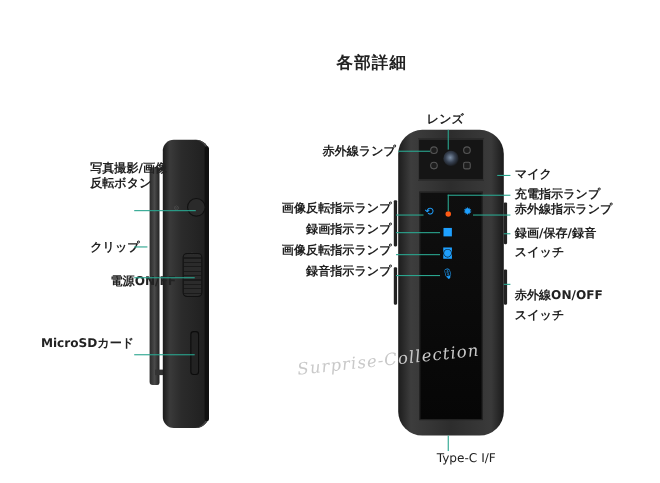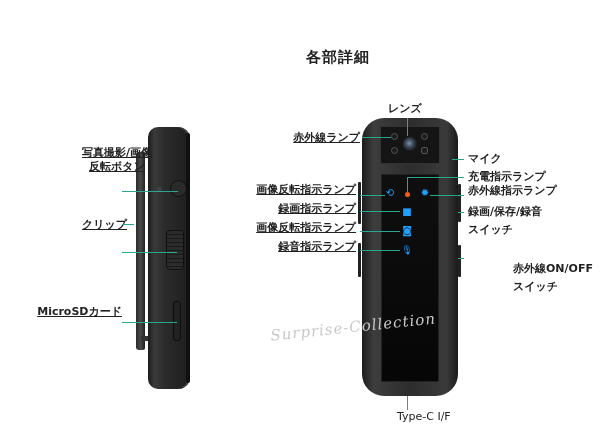--- a/index.html
+++ b/index.html
@@ -1,21 +1,21 @@
 <!DOCTYPE html>
 <html><head>
 <meta charset="utf-8">
 <style>
   html, body { margin:0; padding:0; background:#ffffff; }
   body { width:600px; height:439px; position:relative; overflow:hidden;
          font-family:"DejaVu Sans", sans-serif; color:#222; }
   .title { position:absolute; left:0; width:600px; top:48px; text-align:center;
            font-size:15px; font-weight:bold; letter-spacing:1px; color:#222;margin-left:38px; }
   .lbl { position:absolute; font-size:11px; font-weight:bold; color:#222; white-space:nowrap; line-height:14px; }
-  .lbl.r { text-align:center;text-decoration:underline; }
+  .lbl.r { text-align:left; }
   .line { position:absolute; background:#2aa58e; }
   .h { height:1px; }
   .v { width:1px; }
 
   
   .side-body { position:absolute; left:148px; top:127px; width:42px; height:262px;
                background:linear-gradient(90deg,#1b1b1b 0%,#3a3a3a 15%,#2b2b2b 40%,#1e1e1e 100%);
                border-radius:10px 12px 12px 10px; box-shadow: inset -2px 0 0 #444; }
   .side-edge { position:absolute; left:186px; top:133px; width:4px; height:250px; background:#101010; border-radius:2px; }
   .clip { position:absolute; left:136px; top:152px; width:9px; height:198px;
@@ -68,20 +68,21 @@
   <div>反転ボタン</div>
 </div>
 <div class="line h" style="left:122px;top:191px;width:56px;"></div>
 
 <div class="lbl r" style="right:473px;top:218px;">
   <div>クリップ</div>
 </div>
 <div class="line h" style="left:122px;top:224px;width:12px;"></div>
 
 <div class="lbl r" style="right:440px;top:249px;">
+  <div>電源ON/FF</div>
 </div>
 <div class="line h" style="left:122px;top:252px;width:55px;"></div>
 
 <div class="lbl r" style="right:478px;top:305px;">
   <div>MicroSDカード</div>
 </div>
 <div class="line h" style="left:122px;top:322px;width:55px;"></div>
 
 <div>
   <div class="front-body"></div>
@@ -132,21 +133,21 @@
 <div class="line h" style="left:430px;top:195px;width:34px;"></div>
 <div class="lbl" style="left:468px;top:184px;">赤外線指示ランプ</div>
 
 <div class="line h" style="left:458px;top:212px;width:6px;"></div>
 <div class="lbl" style="left:468px;top:205px;">
   <div>録画/保存/録音</div>
   <div style="margin-top:4px;">スイッチ</div>
 </div>
 
 <div class="line h" style="left:458px;top:258px;width:6px;"></div>
-<div class="lbl" style="left:468px;top:262px;margin-left:45px;">
+<div class="lbl" style="left:468px;top:262px;">
   <div>赤外線ON/OFF</div>
   <div style="margin-top:4px;">スイッチ</div>
 </div>
 
 <div class="line v" style="left:407px;top:396px;height:14px;"></div>
 <div class="lbl" style="left:397px;top:410px;font-weight:normal;">Type-C I/F</div>
 
 <div class="watermark">Surprise-Collection</div>
 
 </body></html>

